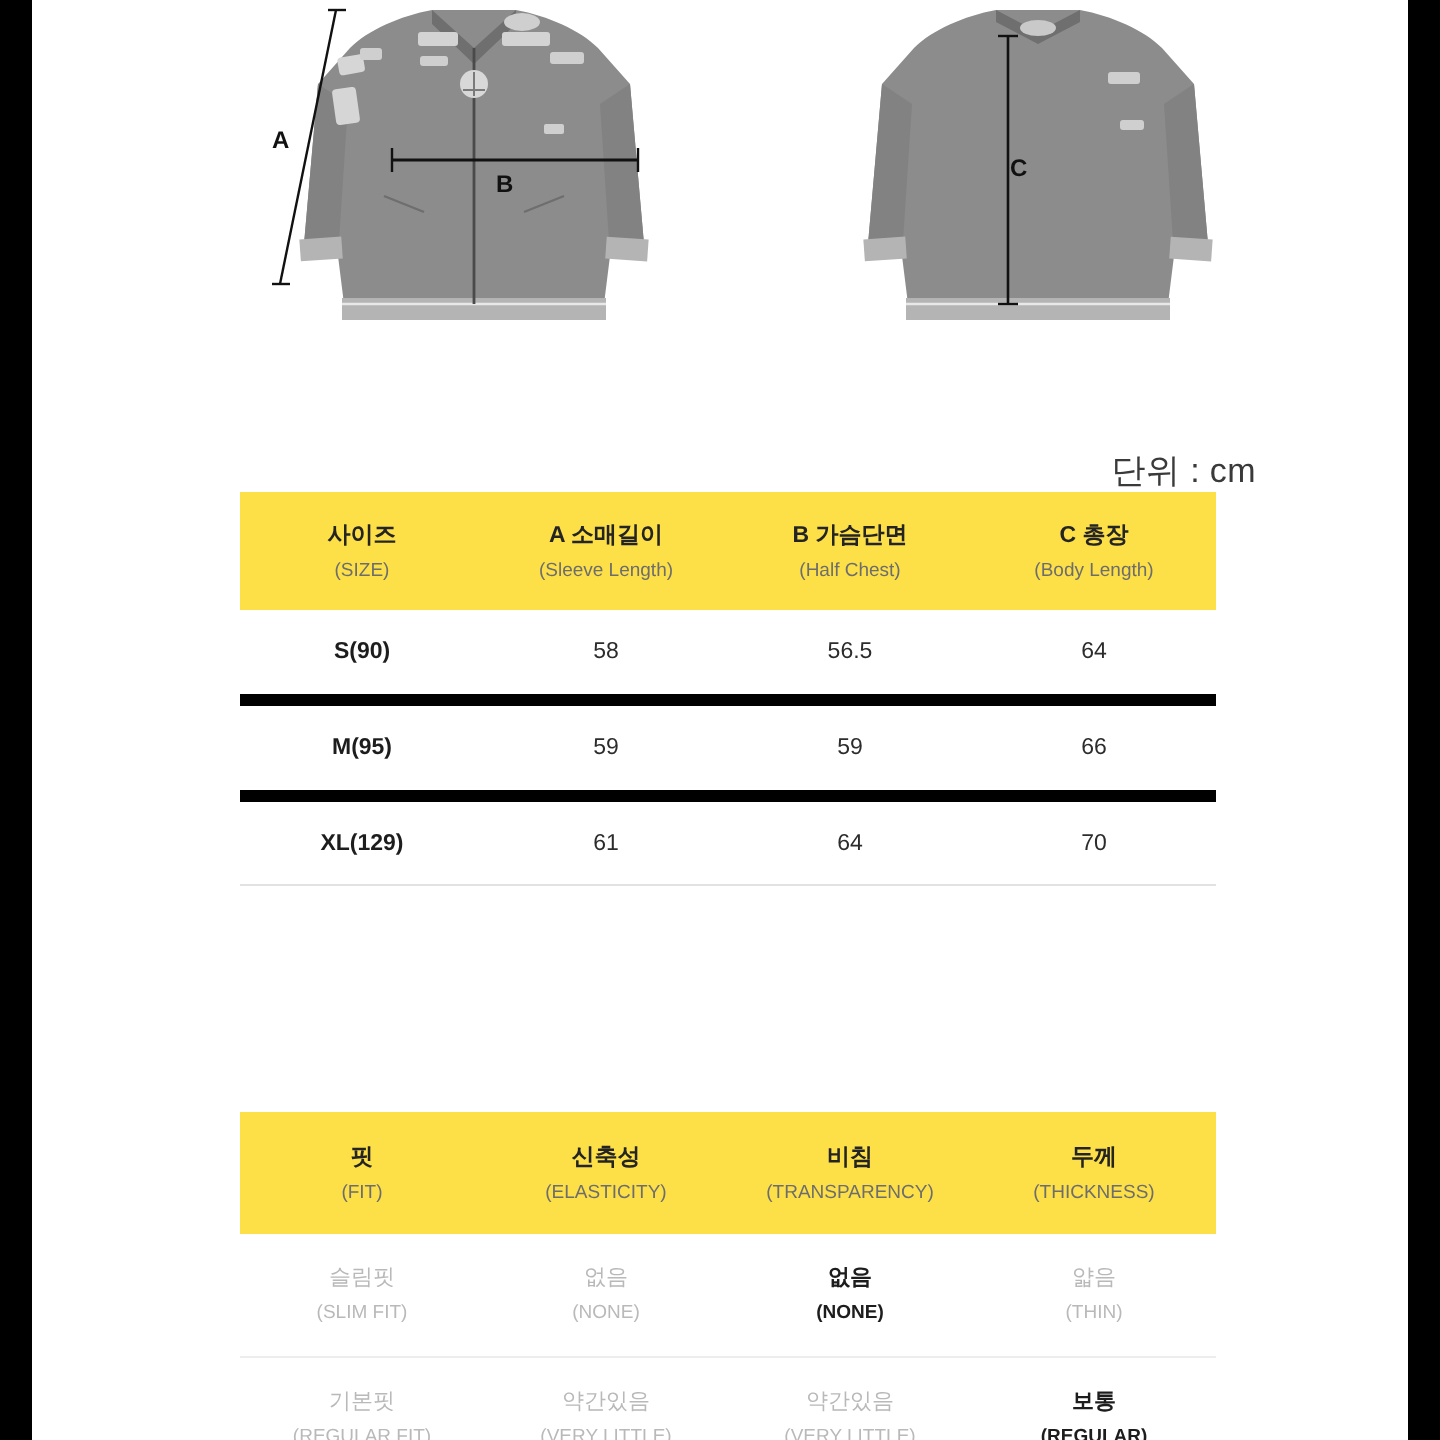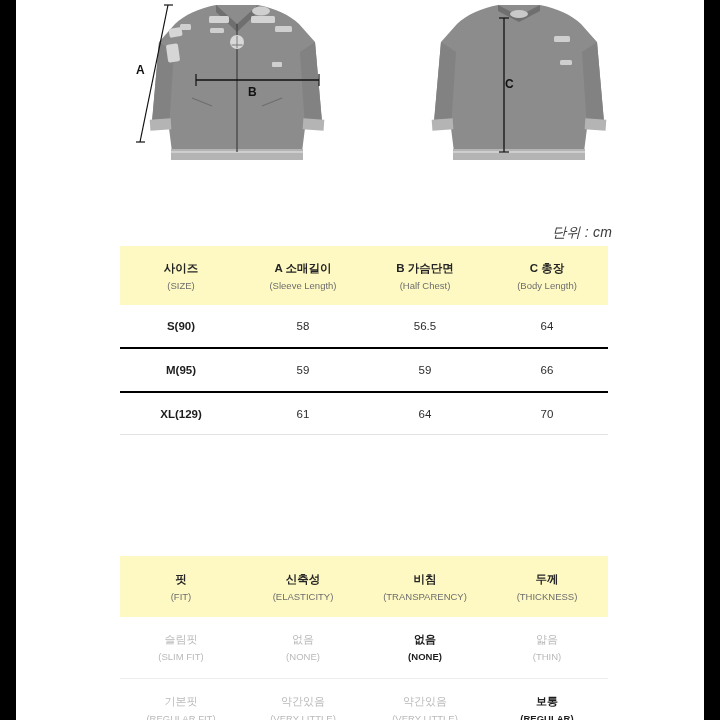--- a/index.html
+++ b/index.html
@@ -36,62 +36,61 @@
   }
   .jacket {
     position: absolute;
     top: 0;
   }
   .jacket svg { display: block; }
 
   
   .unit {
     position: absolute;
-    right: 92px;
+    right: 76px;
     top: 224px;
-    font-size: 14px;
+    font-size: 17px;
     color: #3a3a3a;
     letter-spacing: .2px;
-    font-style: italic;
   }
 
   
   .table-wrap {
     position: absolute;
     left: 104px;
     width: 488px;
   }
   table {
     border-collapse: collapse;
     width: 100%;
     table-layout: fixed;
   }
   thead th {
-    background: #fef9c3;
+    background: #fde047;
     font-weight: bold;
     font-size: 11.5px;
     color: #242424;
     padding: 14px 0 13px 0;
     text-align: center;
     line-height: 1.45;
     border: none;
   }
   thead th .sub {
     display: block;
     font-weight: normal;
     font-size: 9.5px;
     color: #6d6d6d;
     margin-top: 2px;
   }
   tbody td {
     font-size: 11.5px;
     color: #2c2c2c;
     text-align: center;
     padding: 13px 0 12px 0;
-    border-bottom: 2px solid #000000;
+    border-bottom: 6px solid #000000;
     line-height: 1.45;
   }
   tbody td.size-col {
     font-weight: bold;
     color: #1d1d1d;
   }
   tbody tr:last-child td { border-bottom: 1px solid #e2e2e2; }
 
   
   .fit-table thead th { padding: 15px 0 14px 0; }

